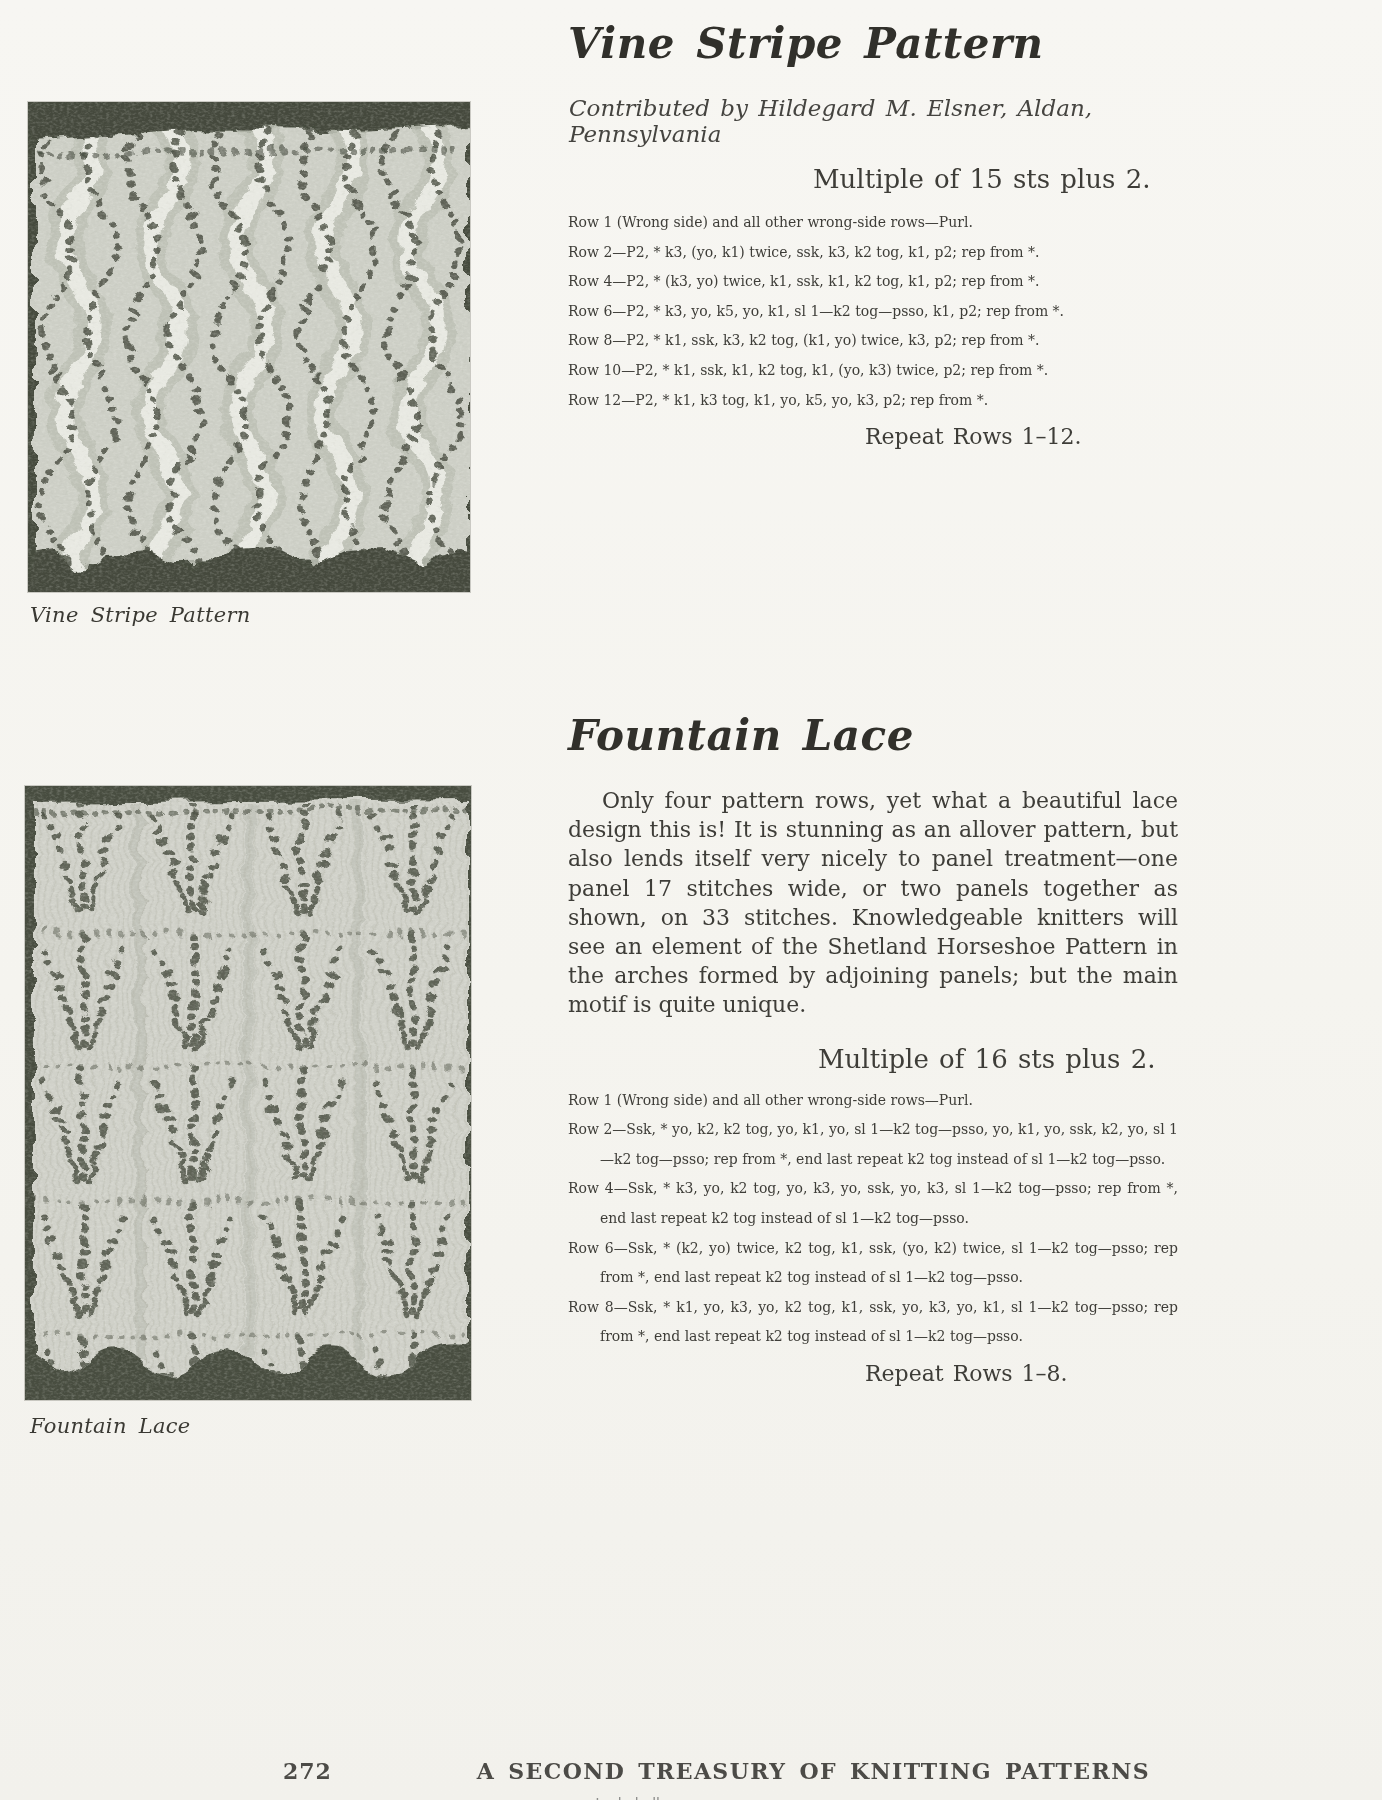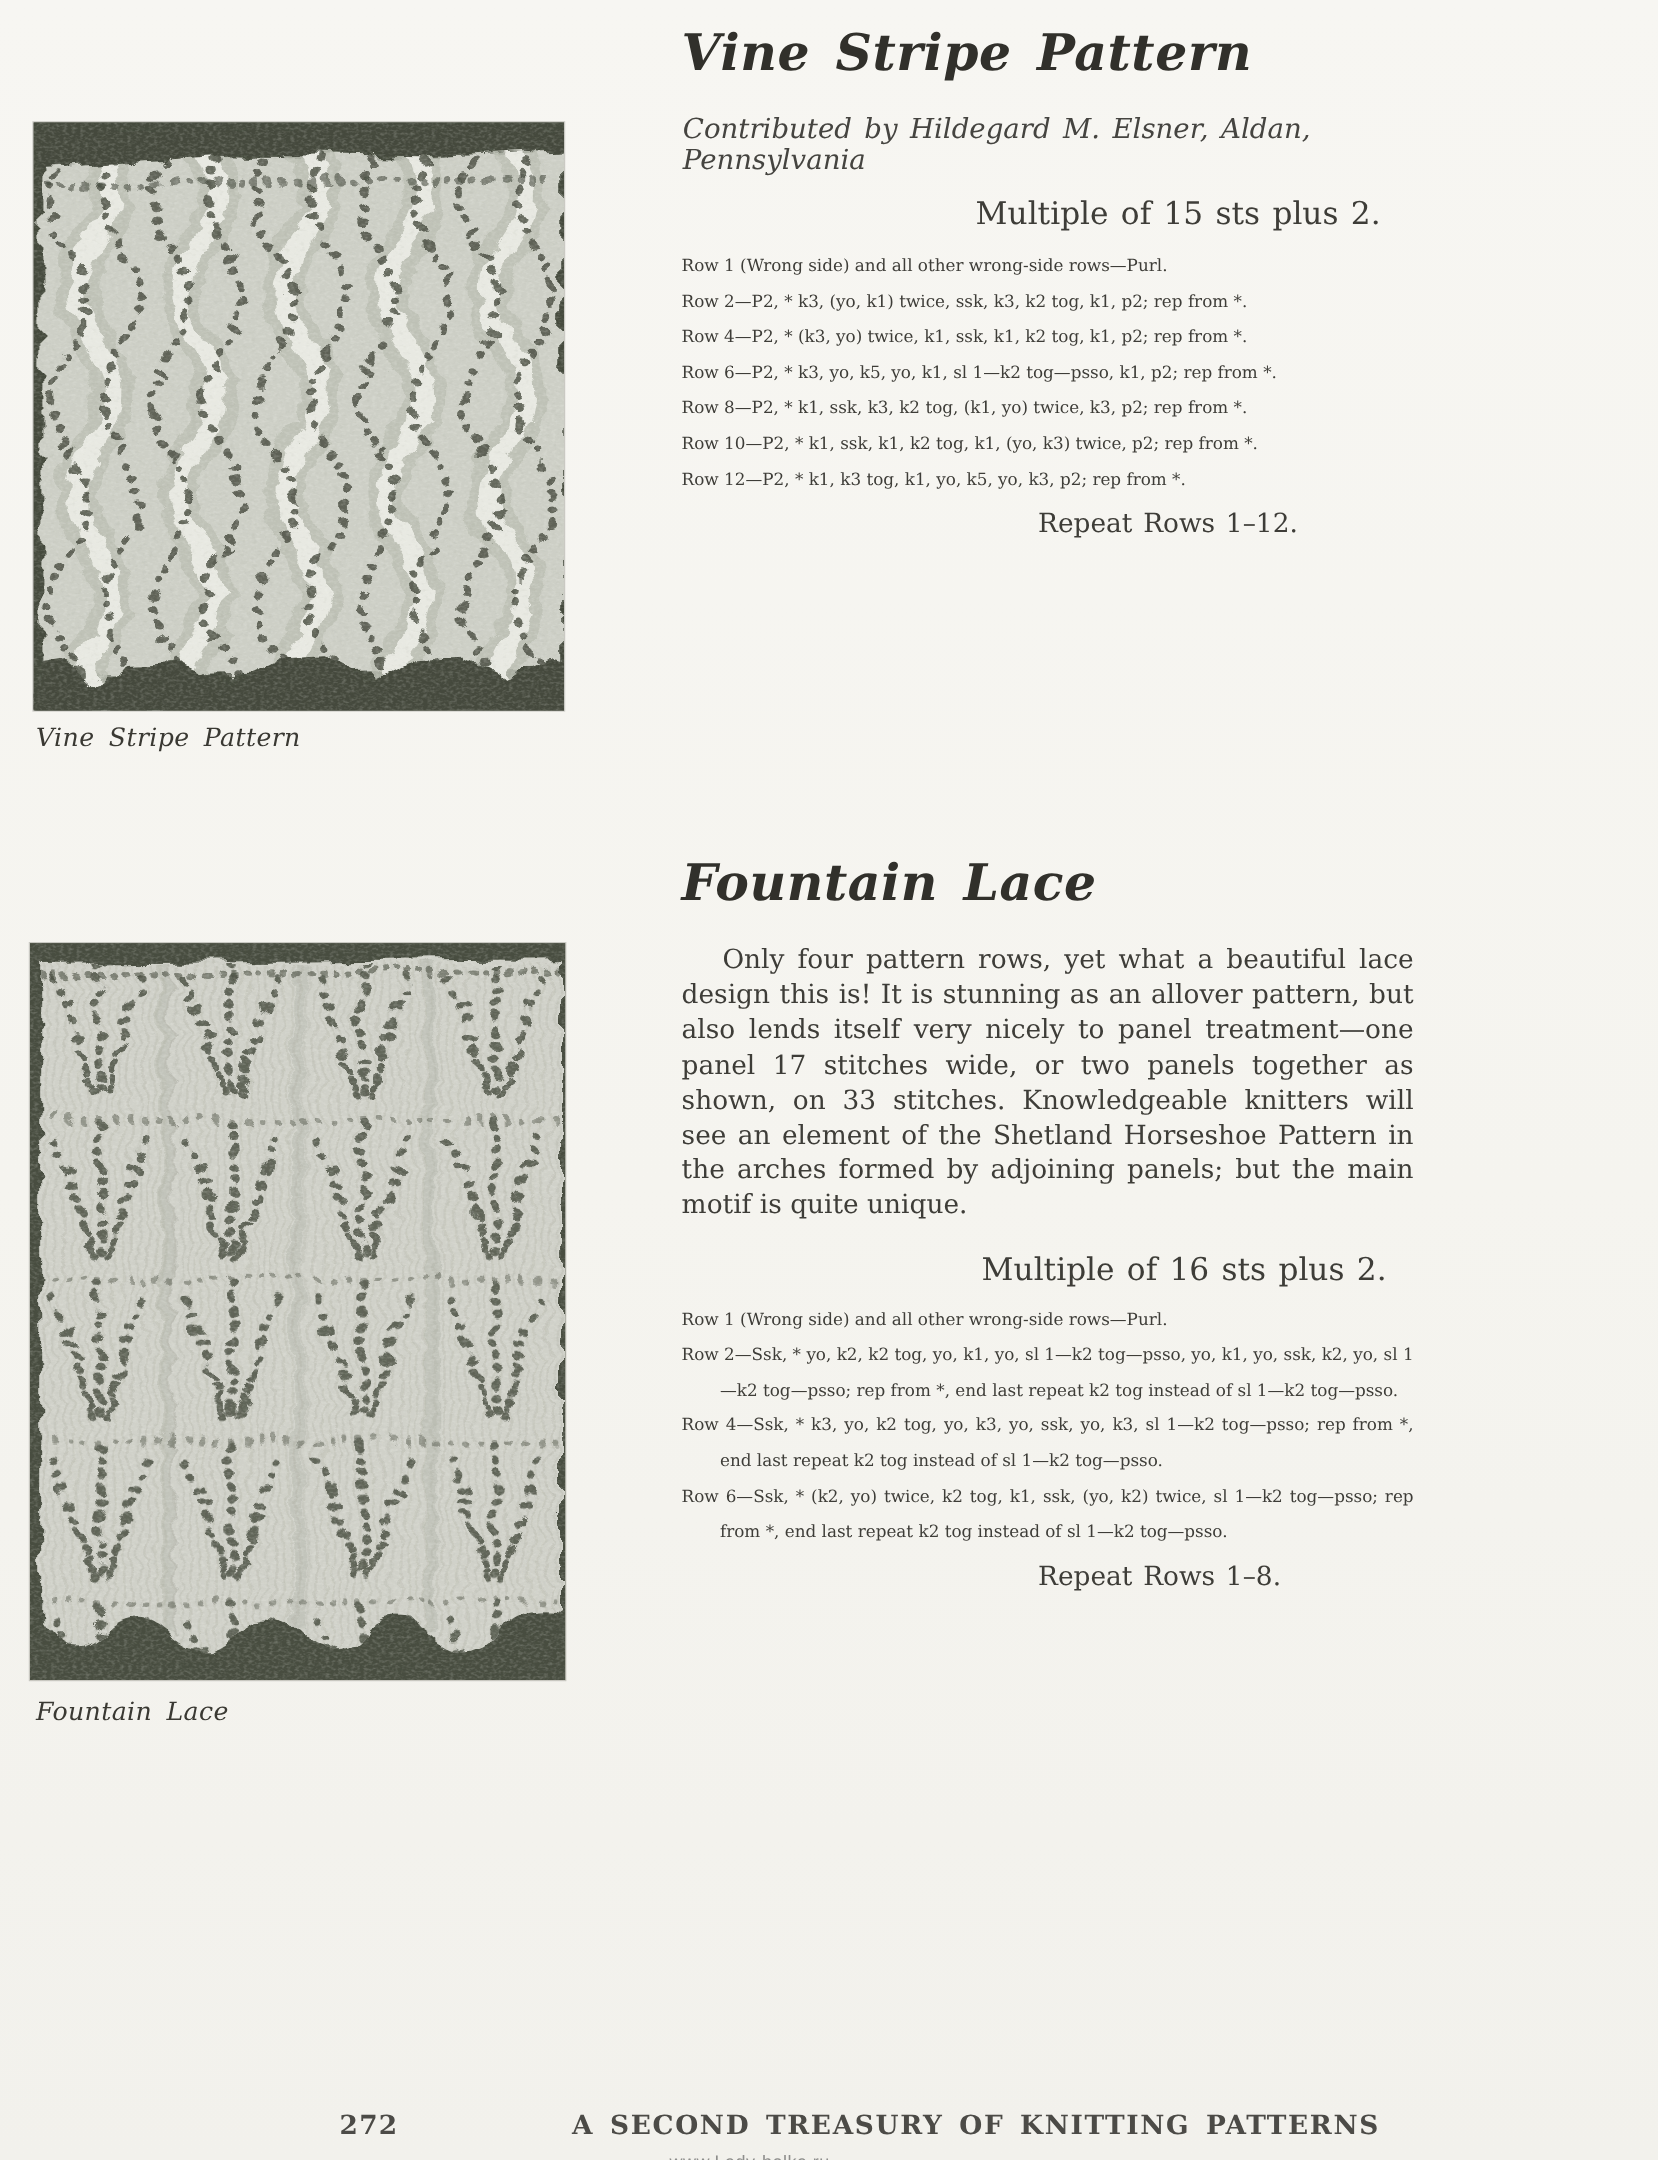--- a/index.html
+++ b/index.html
@@ -168,20 +168,21 @@
 
   <section class="col fountain-section">
     <h1 class="sec-title">Fountain Lace</h1>
     <p class="intro">Only four pattern rows, yet what a beautiful lace design this is! It is stunning as an allover pattern, but also lends itself very nicely to panel treatment—one panel 17 stitches wide, or two panels together as shown, on 33 stitches. Knowledgeable knitters will see an element of the Shetland Horseshoe Pattern in the arches formed by adjoining panels; but the main motif is quite unique.</p>
     <p class="multiple">Multiple of 16 sts plus 2.</p>
     <div class="rows">
       <p class="row-line">Row 1 (Wrong side) and all other wrong-side rows—Purl.</p>
       <p class="row-line">Row 2—Ssk, * yo, k2, k2 tog, yo, k1, yo, sl 1—k2 tog—psso, yo, k1, yo, ssk, k2, yo, sl 1—k2 tog—psso; rep from *, end last repeat k2 tog instead of sl 1—k2 tog—psso.</p>
       <p class="row-line">Row 4—Ssk, * k3, yo, k2 tog, yo, k3, yo, ssk, yo, k3, sl 1—k2 tog—psso; rep from *, end last repeat k2 tog instead of sl 1—k2 tog—psso.</p>
       <p class="row-line">Row 6—Ssk, * (k2, yo) twice, k2 tog, k1, ssk, (yo, k2) twice, sl 1—k2 tog—psso; rep from *, end last repeat k2 tog instead of sl 1—k2 tog—psso.</p>
+      <p class="row-line">Row 8—Ssk, * k1, yo, k3, yo, k2 tog, k1, ssk, yo, k3, yo, k1, sl 1—k2 tog—psso; rep from *, end last repeat k2 tog instead of sl 1—k2 tog—psso.</p>
     </div>
     <p class="repeat">Repeat Rows 1–8.</p>
   </section>
 
   <div class="watermark">www.Lady-belka.ru</div>
   <div class="page-number">272</div>
   <div class="book-title">A SECOND TREASURY OF KNITTING PATTERNS</div>
 
 </div>
 

